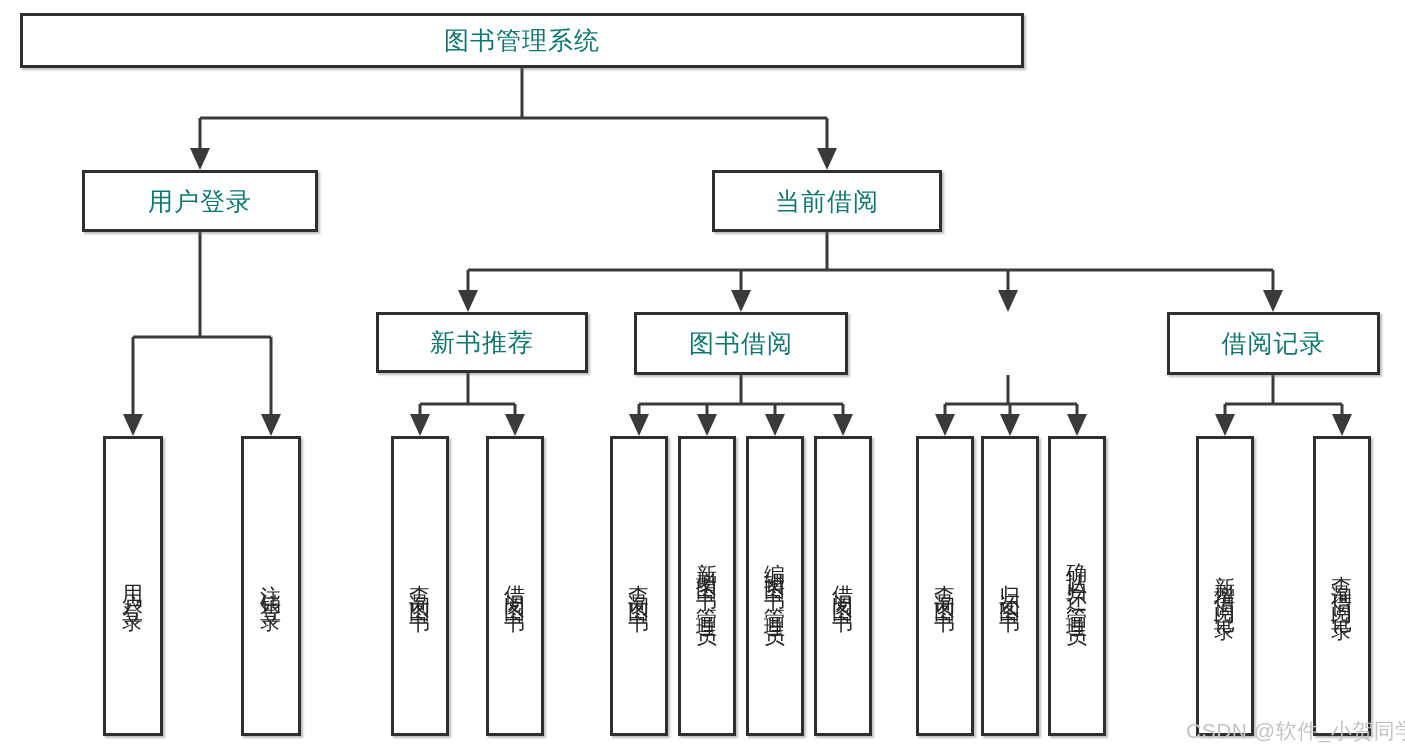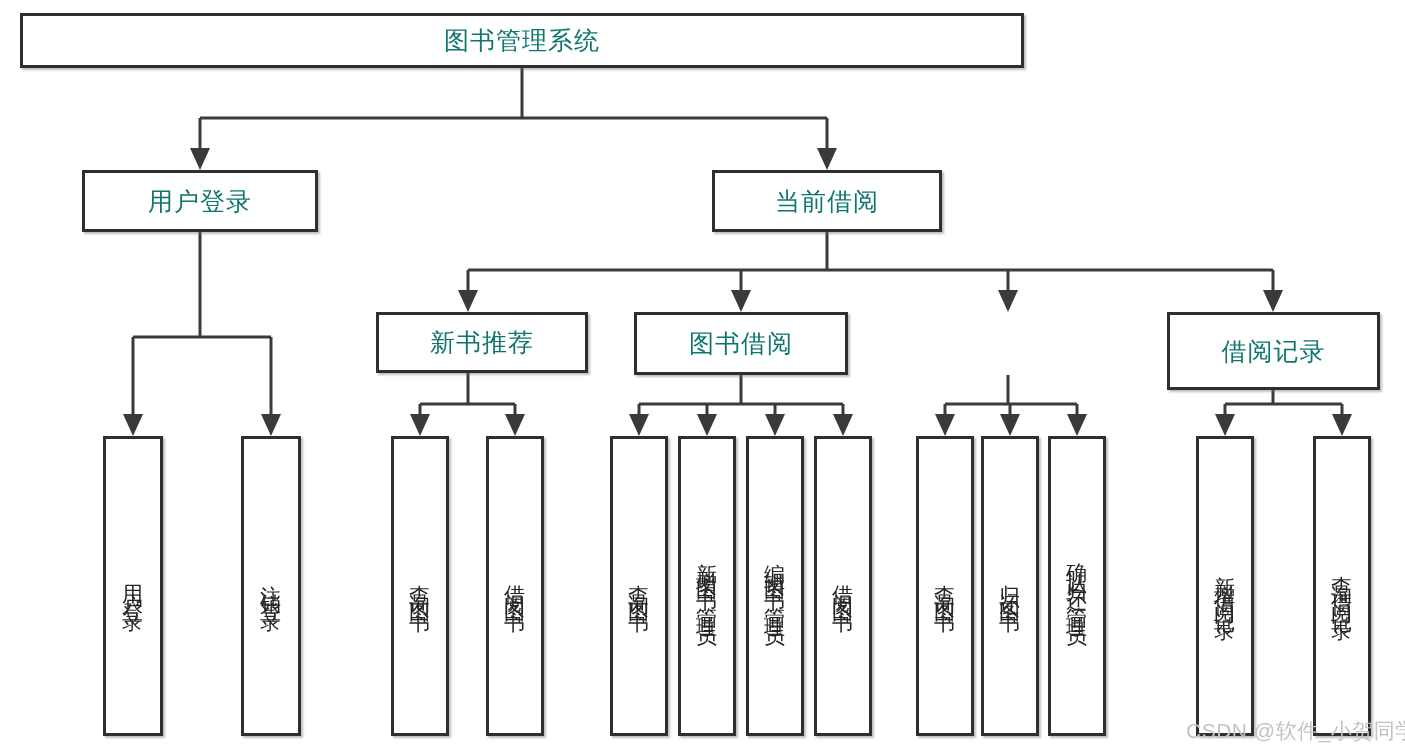--- a/index.html
+++ b/index.html
@@ -111,21 +111,21 @@
   <div class="node h-node" style="left:712px; top:170px; width:230px; height:62px;">
     <span class="label">当前借阅</span>
   </div>
 
   <div class="node h-node" style="left:376px; top:312px; width:212px; height:61px;">
     <span class="label">新书推荐</span>
   </div>
   <div class="node h-node" style="left:634px; top:312px; width:214px; height:63px;font-family:Liberation Mono, monospace;">
     <span class="label">图书借阅</span>
   </div>
-  <div class="node h-node" style="left:1167px; top:312px; width:213px; height:78px;">
+  <div class="node h-node" style="left:1167px; top:312px; width:213px; height:63px;">
     <span class="label">借阅记录</span>
   </div>
 
   <div class="node v-node" style="left:103px; top:436px; width:60px; height:300px;">
     <span class="label">用户登录</span>
   </div>
   <div class="node v-node" style="left:241px; top:436px; width:60px; height:300px;">
     <span class="label">注销登录</span>
   </div>
 

